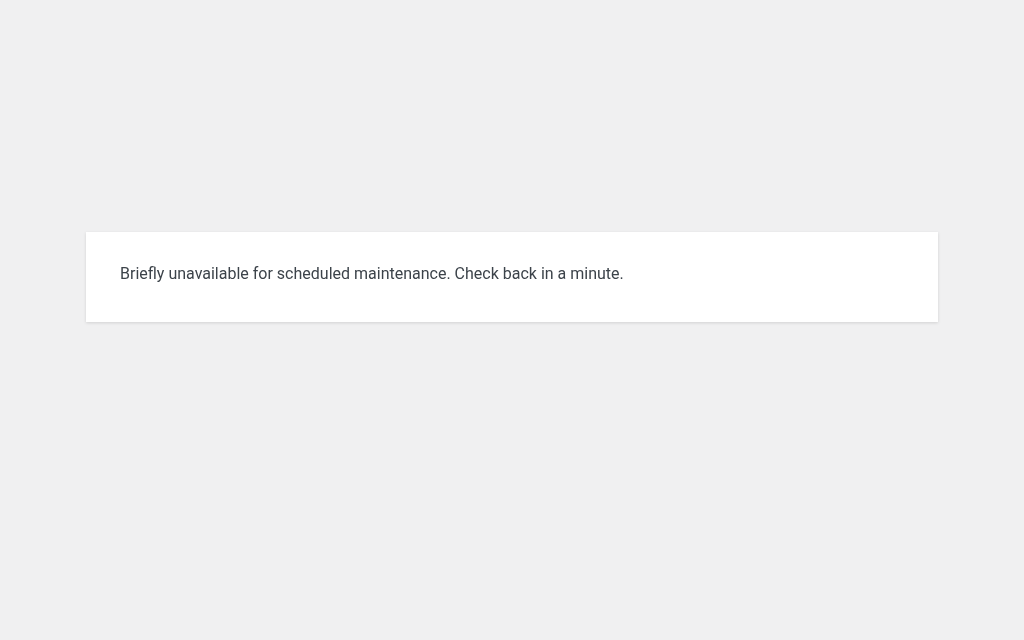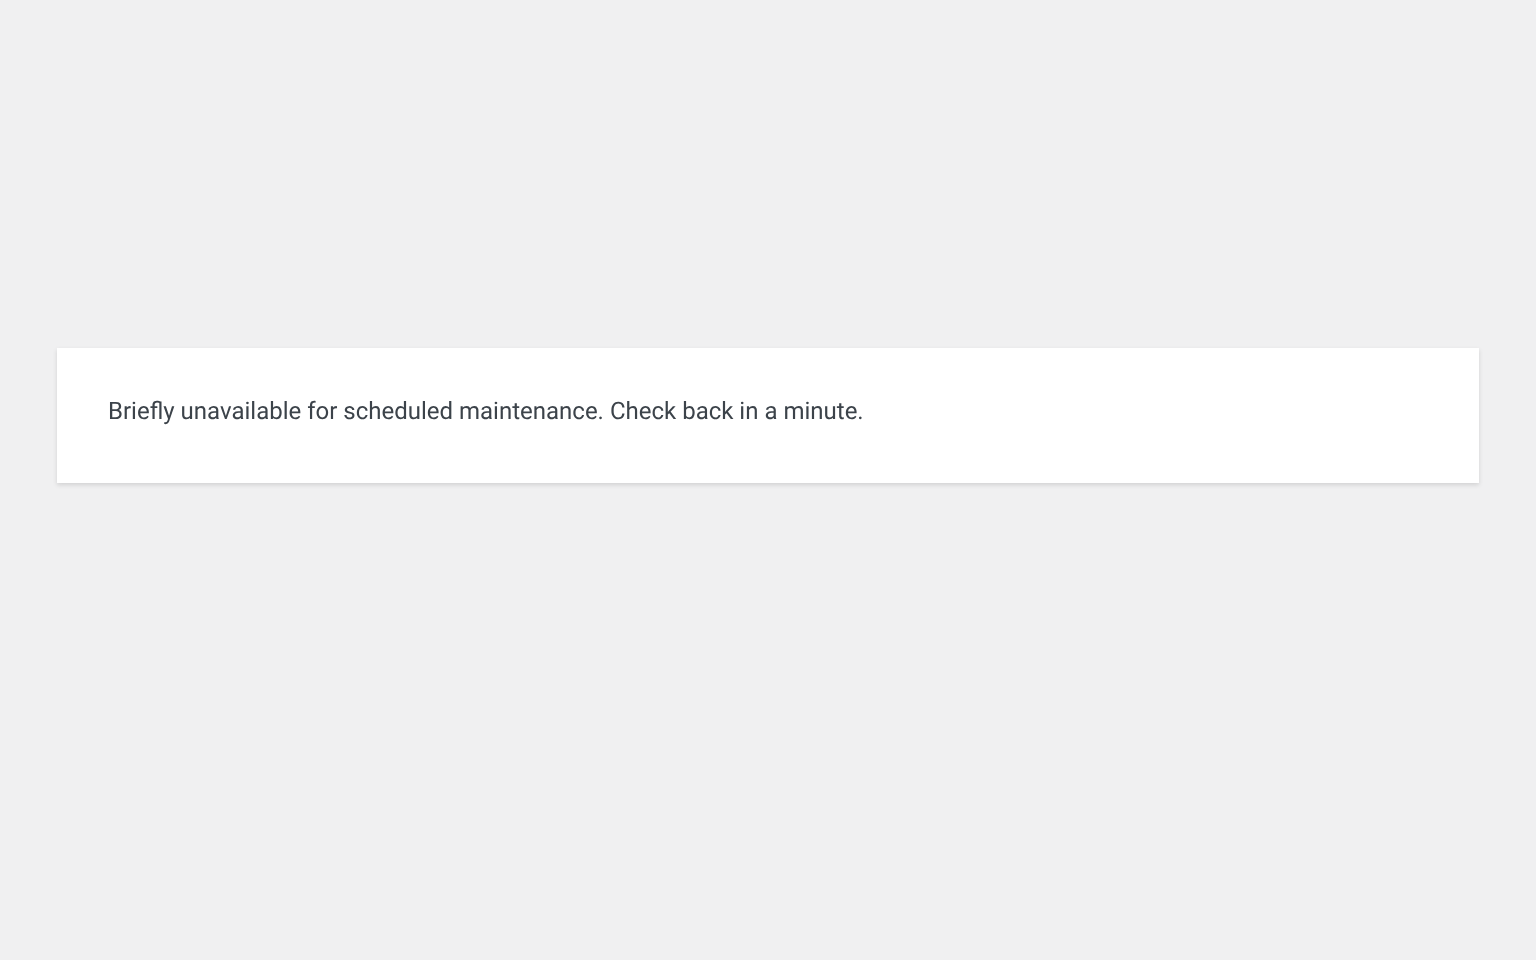--- a/index.html
+++ b/index.html
@@ -11,21 +11,21 @@
       width: 1024px;
       height: 640px;
       background-color: #f0f0f1;
       font-family: -apple-system, BlinkMacSystemFont, "Segoe UI", Roboto, "Helvetica Neue", Arial, sans-serif;
       overflow: hidden;
     }
     .container {
       margin-left: auto;
       margin-right: auto;
       margin-top: 232px;
-      width: 948px;
+      width: 852px;
       background-color: #ffffff;
       box-shadow: 0 1px 3px rgba(0, 0, 0, 0.13);
       padding: 30px 28px 36px 34px;
     }
     .message {
       font-size: 16px;
       color: #3c434a;
       line-height: 1.5;
       font-weight: 400;
     }

